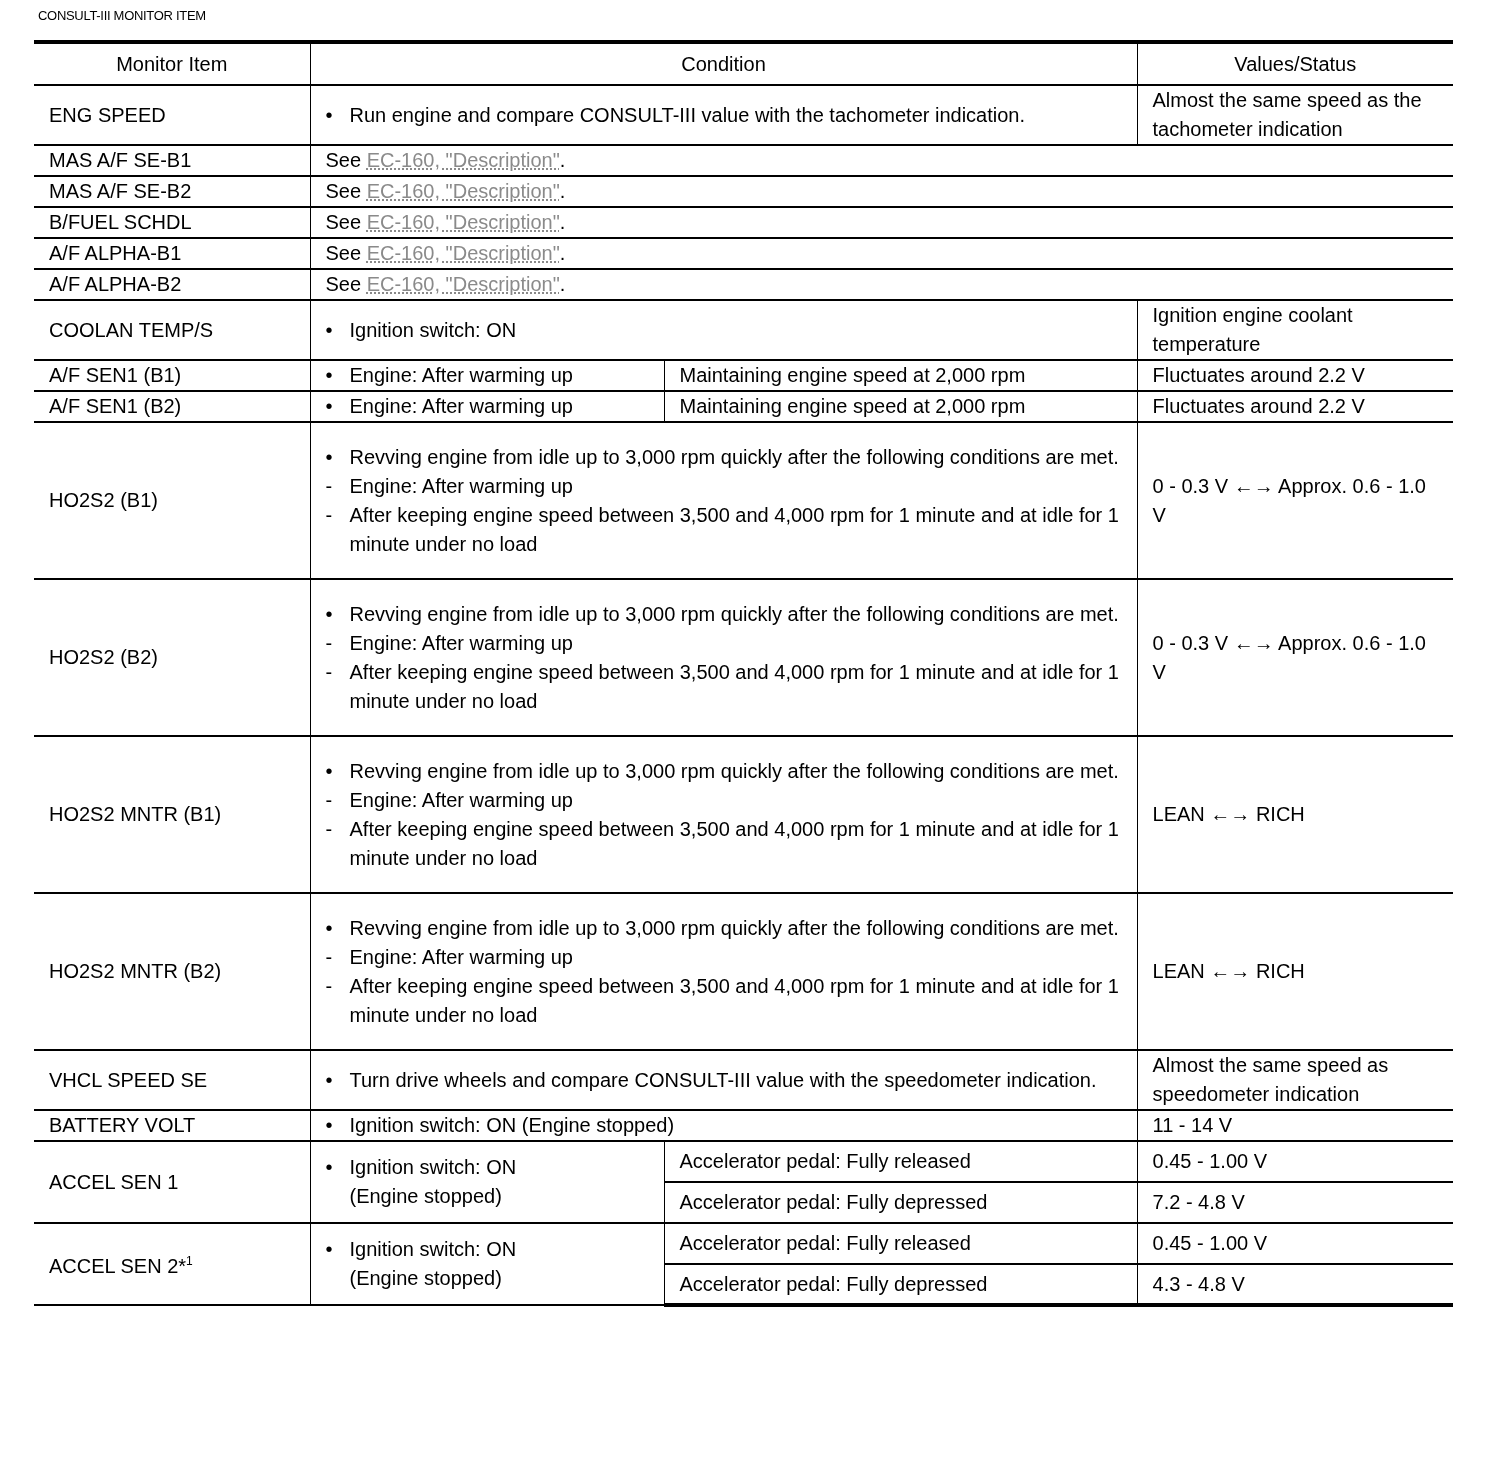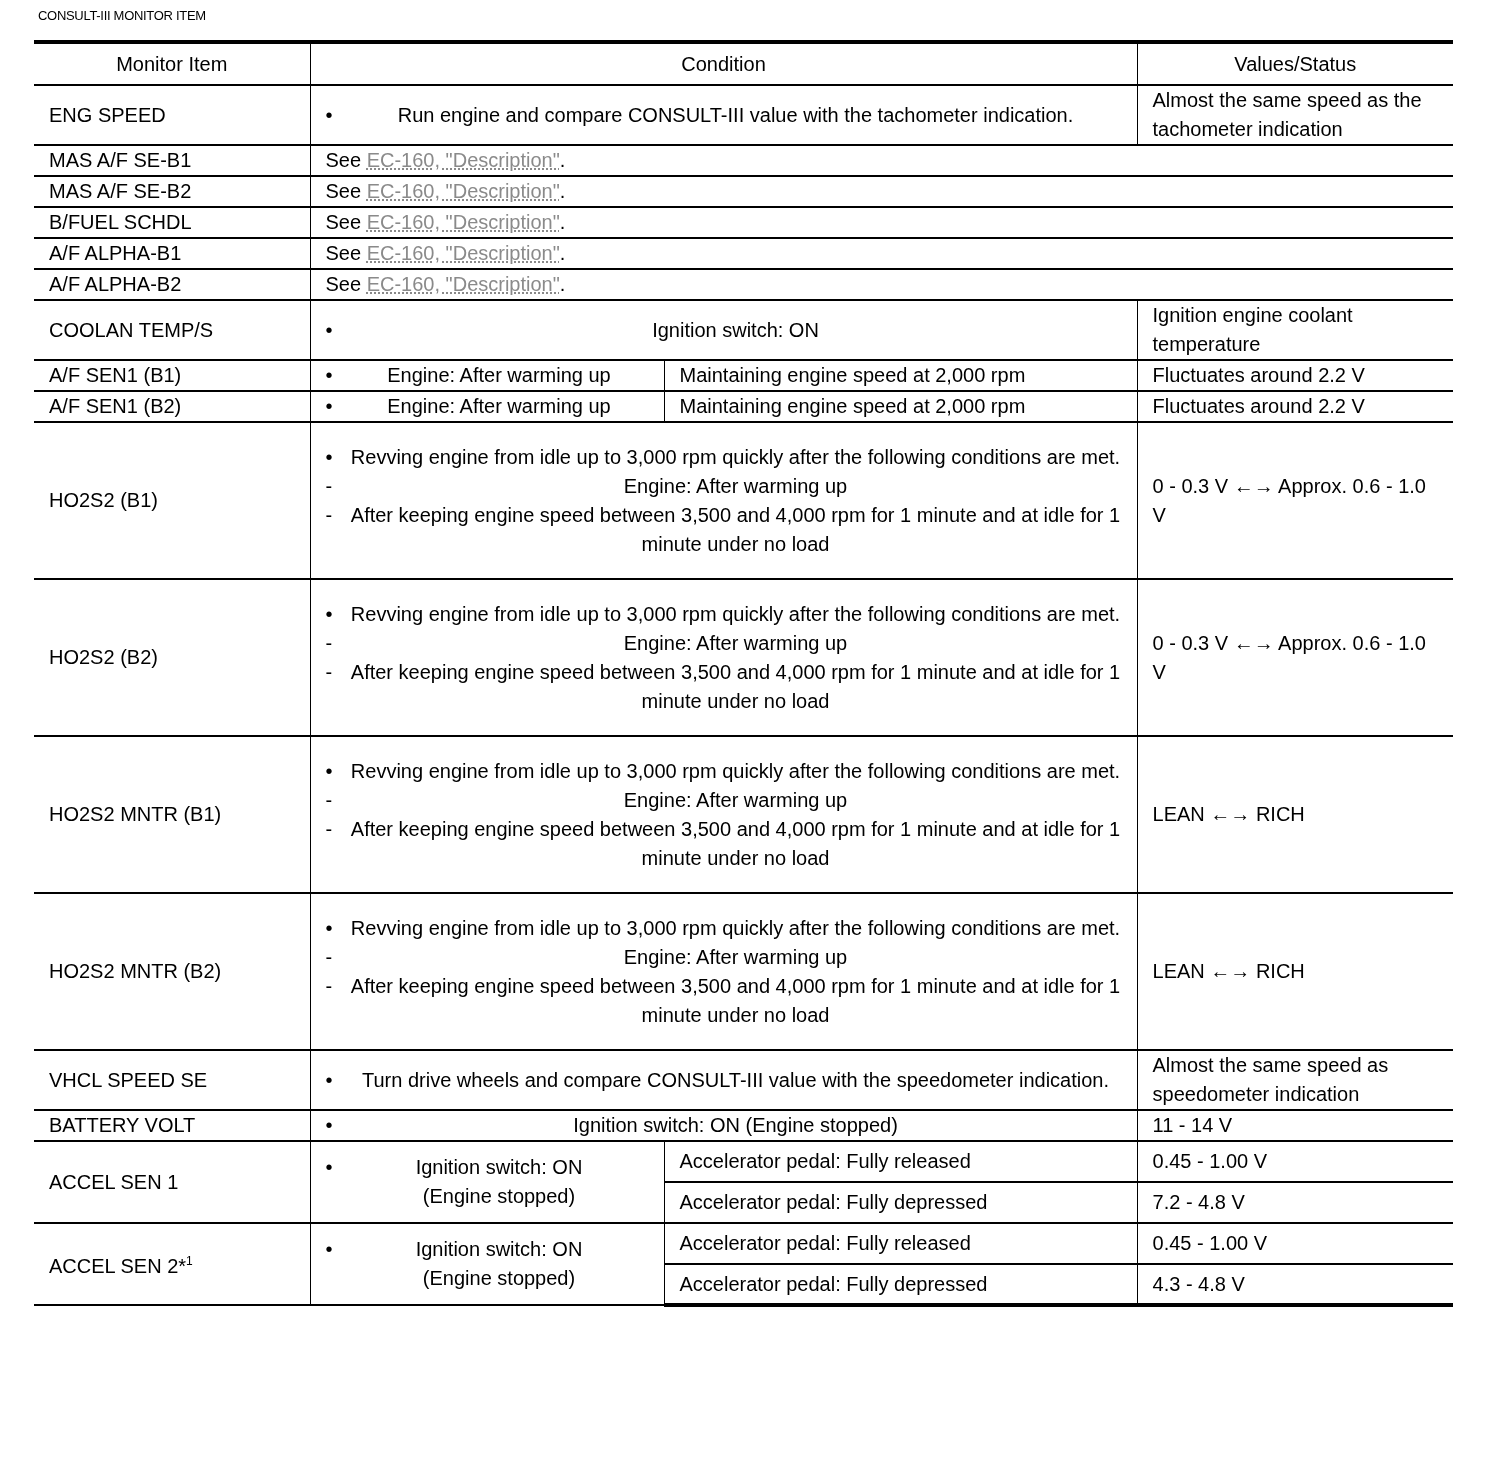--- a/index.html
+++ b/index.html
@@ -11,21 +11,21 @@
   table.monitor thead th { border-top: 4px solid #000; height: 40px; text-align: center; }
   table.monitor tbody tr:last-child td { border-bottom: 4px solid #000; }
   table.monitor td:first-child, table.monitor th:first-child { border-left: none; }
   table.monitor td:last-child, table.monitor th:last-child { border-right: none; }
   .r-mid { height: 27px; }
   .r-2 { height: 50px; }
   .r-5 { height: 157px; }
   .r-sub { height: 41px; }
   .bl { display: flex; }
   .bl .m { width: 24px; flex: none; }
-  .bl .t { flex: 1; text-align: center; }
+  .bl .t { flex: 1; }
   .link { color: #8a8a8a; text-decoration: underline dotted #8a8a8a; }
   sup { font-size: 12px; }
 </style>
 </head>
 <body>
 
 <div class="doc-title">CONSULT-III MONITOR ITEM</div>
 
 <table class="monitor">
   <colgroup>

